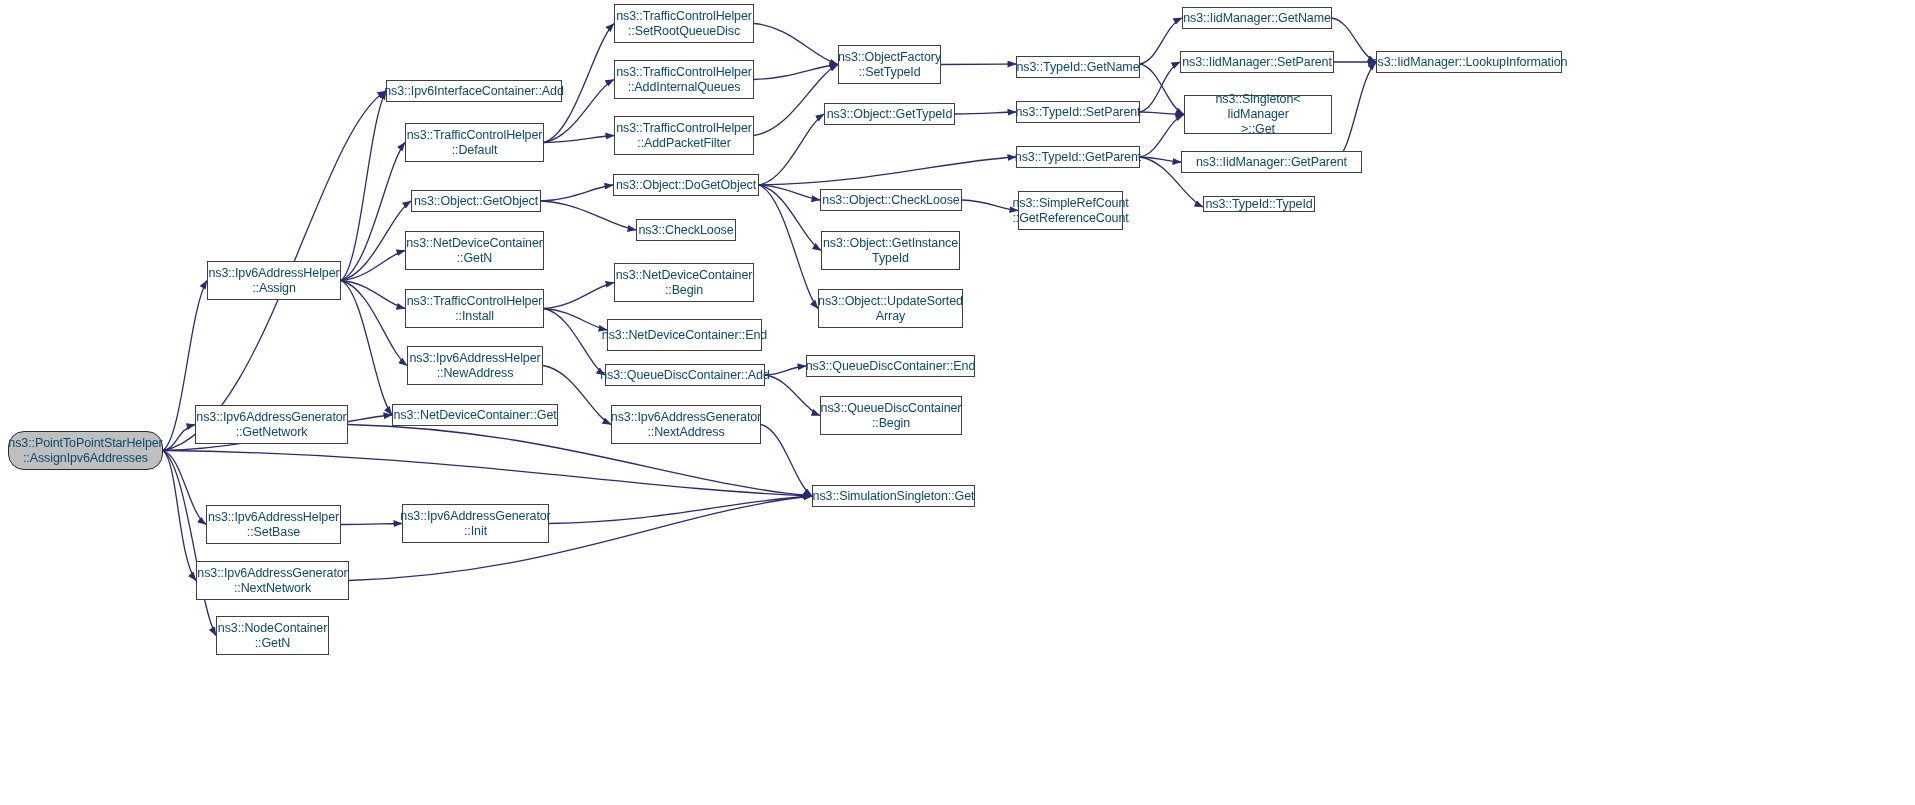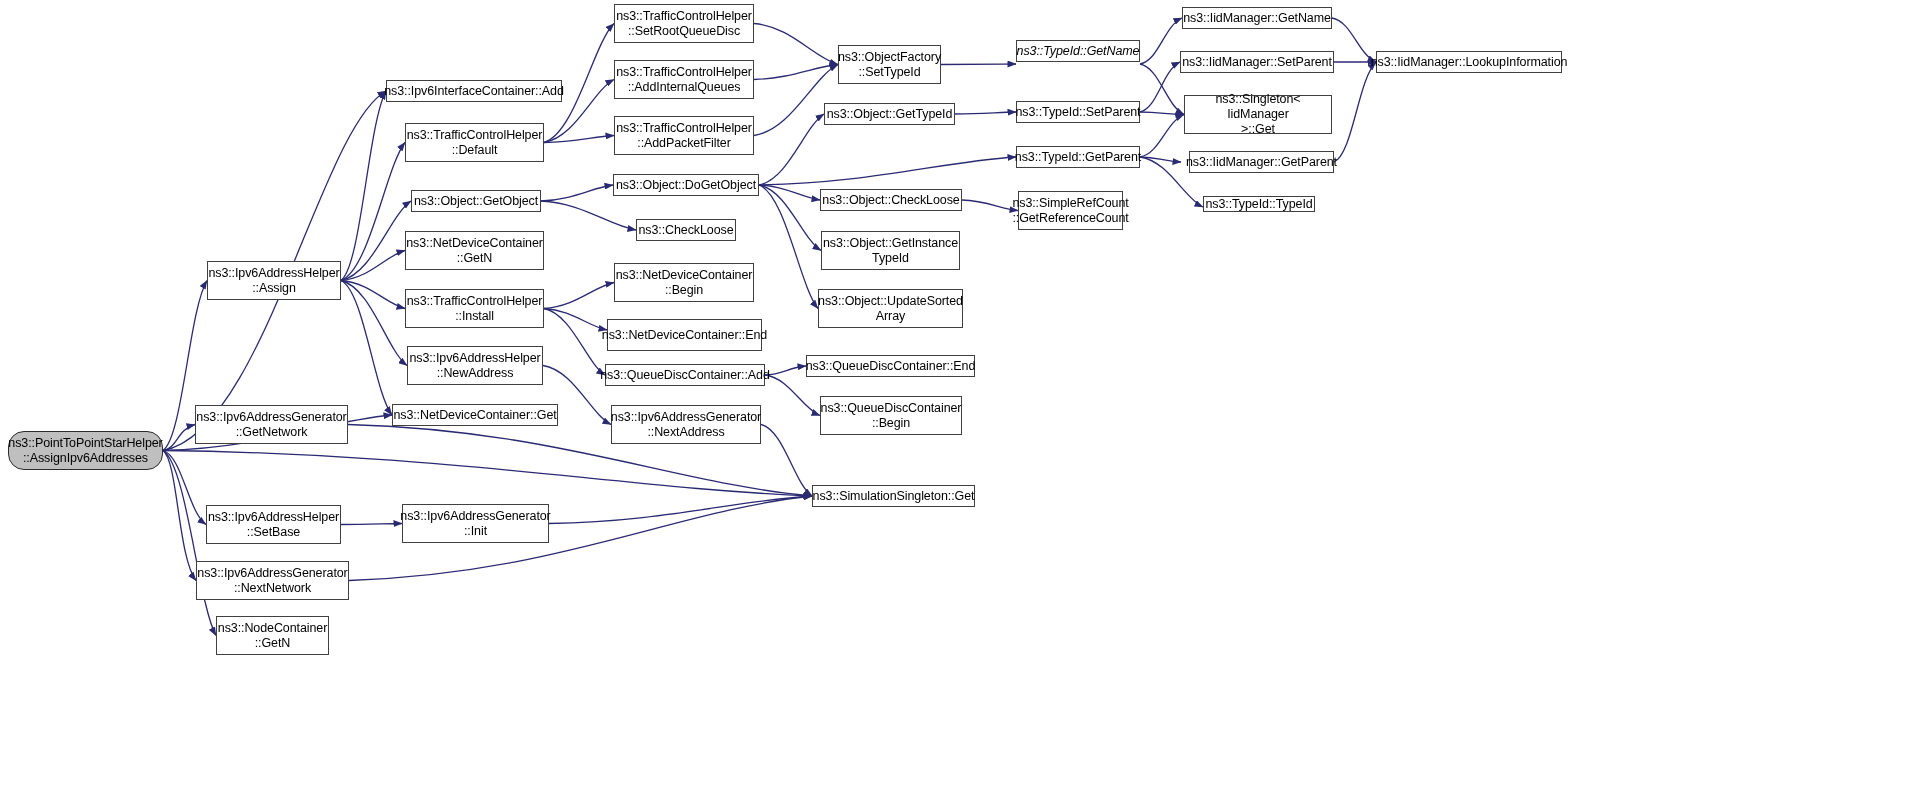--- a/index.html
+++ b/index.html
@@ -23,21 +23,21 @@
     top: 0;
     width: 1915px;
     height: 805px;
     pointer-events: none;
   }
   .node {
     position: absolute;
     box-sizing: border-box;
     border: 1px solid #404040;
     background: #ffffff;
-    color: #000000;
+    color: #0c4a6e;
     font-size: 12.5px;
     line-height: 15px;
     letter-spacing: -0.1px;
     display: flex;
     align-items: center;
     justify-content: center;
     text-align: center;
     padding: 0 3px;
     white-space: pre-line;
     z-index: 2;
@@ -158,26 +158,26 @@
       <div class="node" style="left: 824px; top: 103px; width: 131px; height: 22px;">ns3::Object::GetTypeId</div>
       <div class="node" style="left: 820px; top: 189px; width: 142px; height: 22px;">ns3::Object::CheckLoose</div>
       <div class="node" style="left: 821px; top: 231px; width: 139px; height: 39px;">ns3::Object::GetInstance
 TypeId</div>
       <div class="node" style="left: 818px; top: 289px; width: 145px; height: 39px;">ns3::Object::UpdateSorted
 Array</div>
       <div class="node" style="left: 806px; top: 355px; width: 169px; height: 22px;">ns3::QueueDiscContainer::End</div>
       <div class="node" style="left: 820px; top: 396px; width: 142px; height: 39px;">ns3::QueueDiscContainer
 ::Begin</div>
       <div class="node" style="left: 812px; top: 485px; width: 163px; height: 22px;">ns3::SimulationSingleton::Get</div>
-      <div class="node" style="left: 1016px; top: 40px; width: 124px; height: 22px; font-style: italic;">ns3::TypeId::GetName</div>
+      <div class="node" style="left: 1016px; top: 56px; width: 124px; height: 22px;">ns3::TypeId::GetName</div>
       <div class="node" style="left: 1016px; top: 101px; width: 124px; height: 22px;">ns3::TypeId::SetParent</div>
       <div class="node" style="left: 1016px; top: 146px; width: 124px; height: 22px;">ns3::TypeId::GetParent</div>
       <div class="node" style="left: 1018px; top: 191px; width: 105px; height: 39px;">ns3::SimpleRefCount
 ::GetReferenceCount</div>
       <div class="node" style="left: 1182px; top: 7px; width: 150px; height: 22px;">ns3::IidManager::GetName</div>
       <div class="node" style="left: 1180px; top: 51px; width: 154px; height: 22px;">ns3::IidManager::SetParent</div>
       <div class="node" style="left: 1184px; top: 95px; width: 148px; height: 39px;">ns3::Singleton&lt; IidManager
 &gt;::Get</div>
-      <div class="node" style="left: 1181px; top: 151px; width: 145px; height: 22px; margin-left: 8px;">ns3::IidManager::GetParent</div>
+      <div class="node" style="left: 1181px; top: 151px; width: 181px; height: 22px;">ns3::IidManager::GetParent</div>
       <div class="node" style="left: 1203px; top: 196px; width: 112px; height: 16px;">ns3::TypeId::TypeId</div>
       <div class="node" style="left: 1376px; top: 51px; width: 186px; height: 22px;">ns3::IidManager::LookupInformation</div>
     </div>
 </div>
 
 </body></html>

